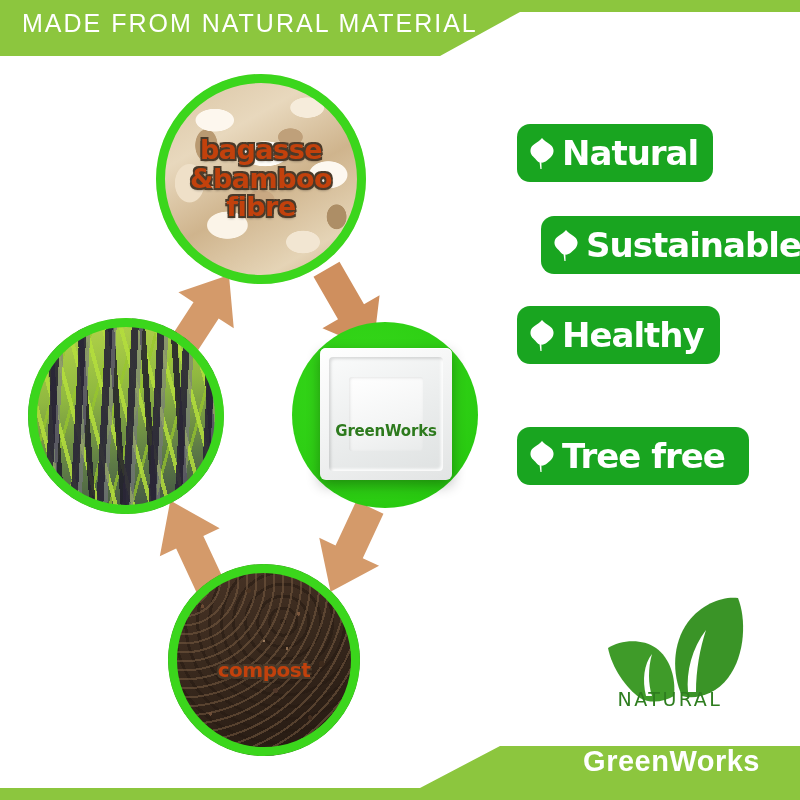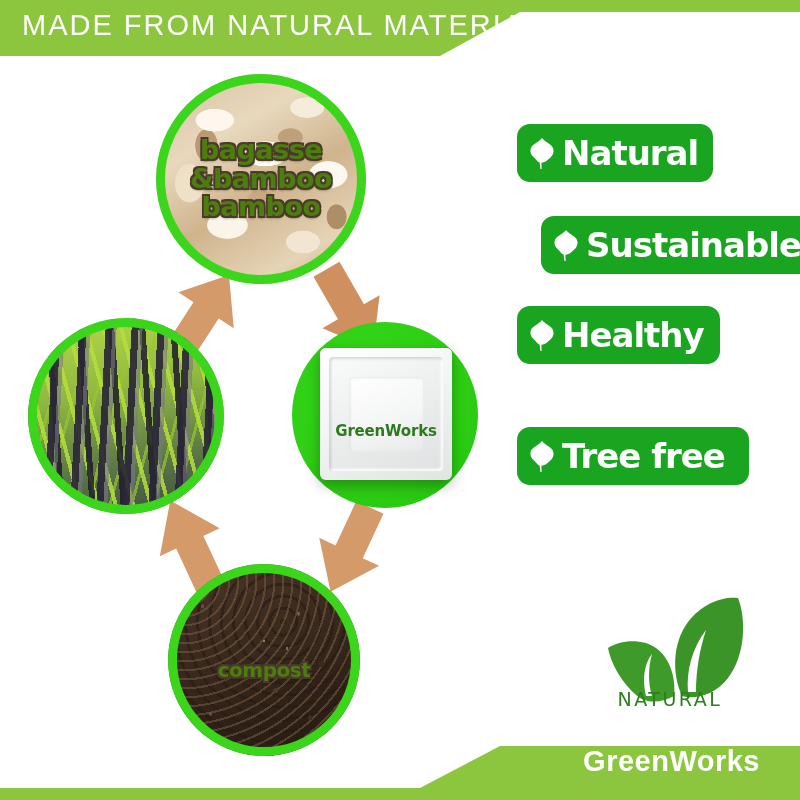--- a/index.html
+++ b/index.html
@@ -18,21 +18,21 @@
     overflow:hidden;
   }
   .header-shape{
     position:absolute;left:0;top:0;width:800px;height:60px;
     background:#8cc63e;
     clip-path:polygon(0 0, 800px 0, 800px 12px, 520px 12px, 440px 56px, 0 56px);
   }
   .header-title{
     position:absolute;left:22px;top:9px;
     color:#ffffff;
-    font-size:29px;
+    font-size:25px;
     font-weight:400;
     letter-spacing:2.0px;
     font-family:"Liberation Sans", sans-serif;
     white-space:nowrap;
   }
 
   
   .footer-band{
     position:absolute;left:0;bottom:0;width:800px;height:68px;overflow:hidden;
   }
@@ -109,21 +109,21 @@
       radial-gradient(circle 4px at 74% 80%, #422d1f 0%, #422d1f 60%, rgba(0,0,0,0) 62%),
       radial-gradient(circle 2px at 50% 40%, #9b7b5e 0%, #9b7b5e 60%, rgba(0,0,0,0) 62%),
       radial-gradient(circle 2px at 62% 44%, #8a6a4d 0%, #8a6a4d 60%, rgba(0,0,0,0) 62%),
       repeating-radial-gradient(circle 2px at 8% 8%, rgba(120,92,66,0.55) 0 2px, rgba(0,0,0,0) 2px 9px),
       repeating-radial-gradient(circle 3px at 60% 30%, rgba(38,26,18,0.6) 0 3px, rgba(0,0,0,0) 3px 12px),
       linear-gradient(160deg,#4a3527 0%, #3a2a1e 40%, #2c1f16 75%, #241a12 100%);
   }
   .circle-caption{
     position:absolute;left:0;right:0;
     text-align:center;
-    color:#4d7c0f;
+    color:#c2410c;
     font-weight:bold;
     font-family:"DejaVu Sans", sans-serif;
     line-height:1.06;
     text-shadow:
       -1.6px -1.6px 0 #4a3a2a, 1.6px -1.6px 0 #4a3a2a,
       -1.6px 1.6px 0 #4a3a2a, 1.6px 1.6px 0 #4a3a2a,
       0 2px 3px rgba(0,0,0,.55);
     letter-spacing:-0.5px;
     pointer-events:none;
   }
@@ -232,21 +232,21 @@
     </g>
   </svg>
 
   <div class="circle" style="left:156px;top:74px;width:210px;height:210px;">
     <div class="circle-photo photo-bagasse"></div>
   </div>
   <div class="ring" style="left:156px;top:74px;width:210px;height:210px;"></div>
   <div class="circle-caption" style="left:156px;top:136px;width:210px;font-size:27px;">
     <div>bagasse</div>
     <div>&amp;bamboo</div>
-    <div>bamboo</div>
+    <div>fibre</div>
   </div>
 
   <div class="circle" style="left:28px;top:318px;width:196px;height:196px;">
     <div class="circle-photo photo-cane"></div>
   </div>
   <div class="ring" style="left:28px;top:318px;width:196px;height:196px;"></div>
 
   <div class="plate-circle" style="left:292px;top:322px;width:186px;height:186px;">
   </div>
   <div class="plate" style="left:320px;top:348px;width:132px;height:132px;">

